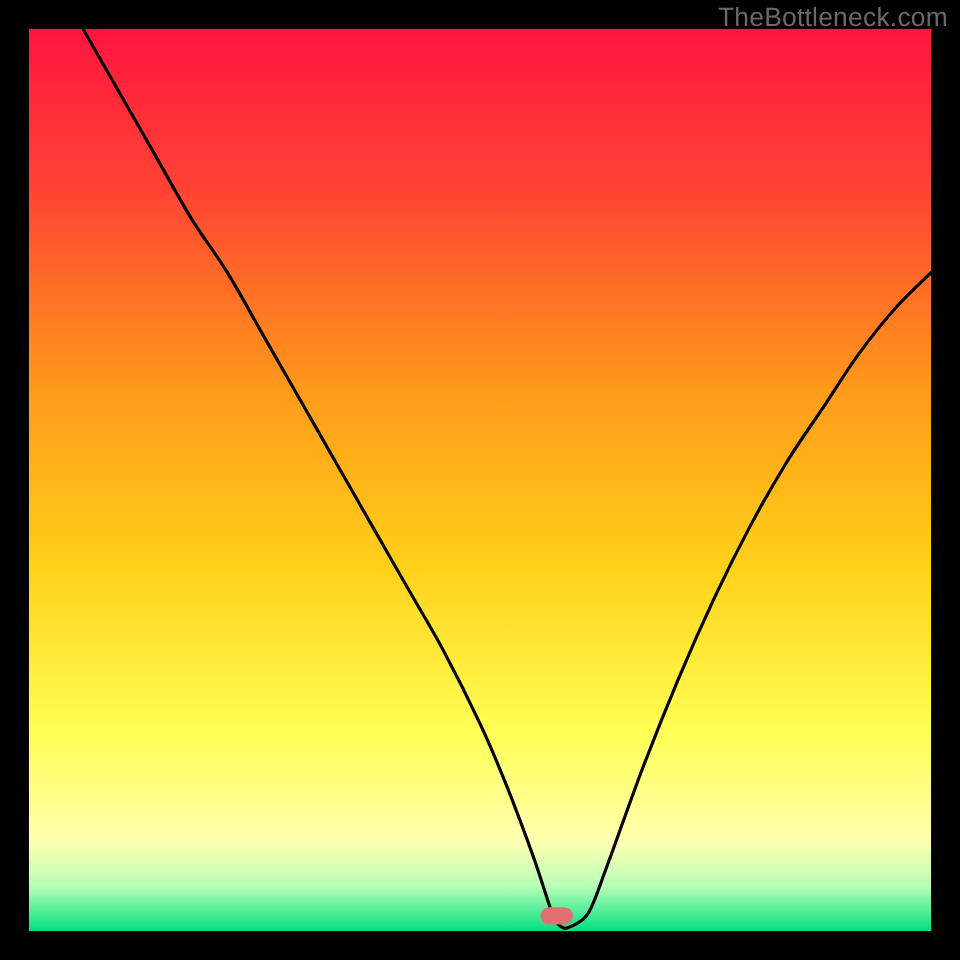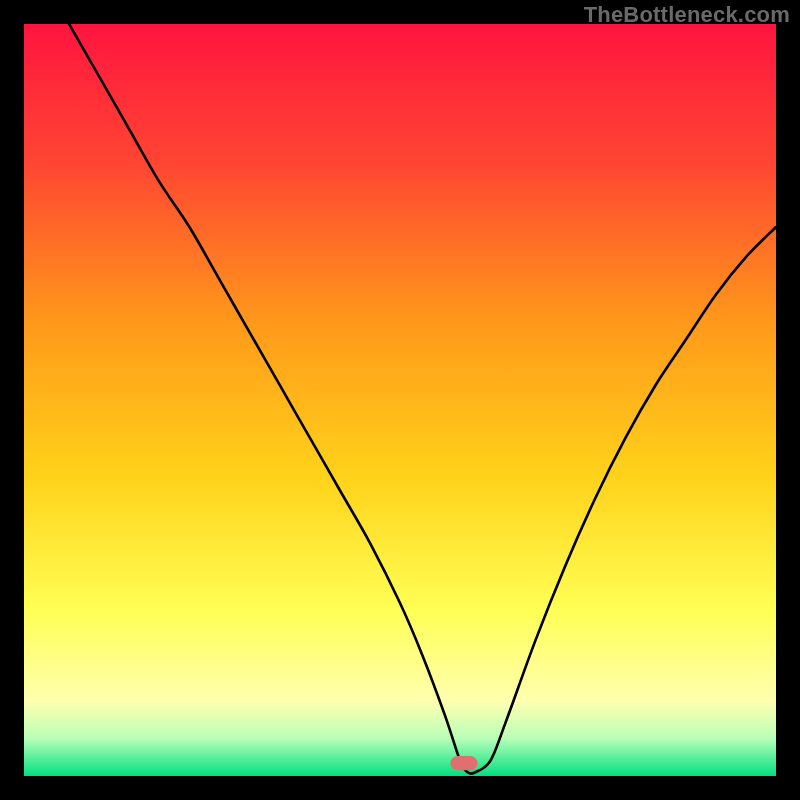--- a/index.html
+++ b/index.html
@@ -16,21 +16,21 @@
     width: 800px;
     height: 800px;
     background: #000;
   }
   .attribution {
     position: absolute;
     top: 2px;
     right: 10px;
     color: #6a6a6a;
     font-size: 22px;
-    font-weight: bold;
+    font-weight: normal;
     letter-spacing: 0.2px;
     z-index: 5;
   }
   svg.plot {
     position: absolute;
     left: 24px;
     top: 24px;
     width: 752px;
     height: 752px;
     display: block;

